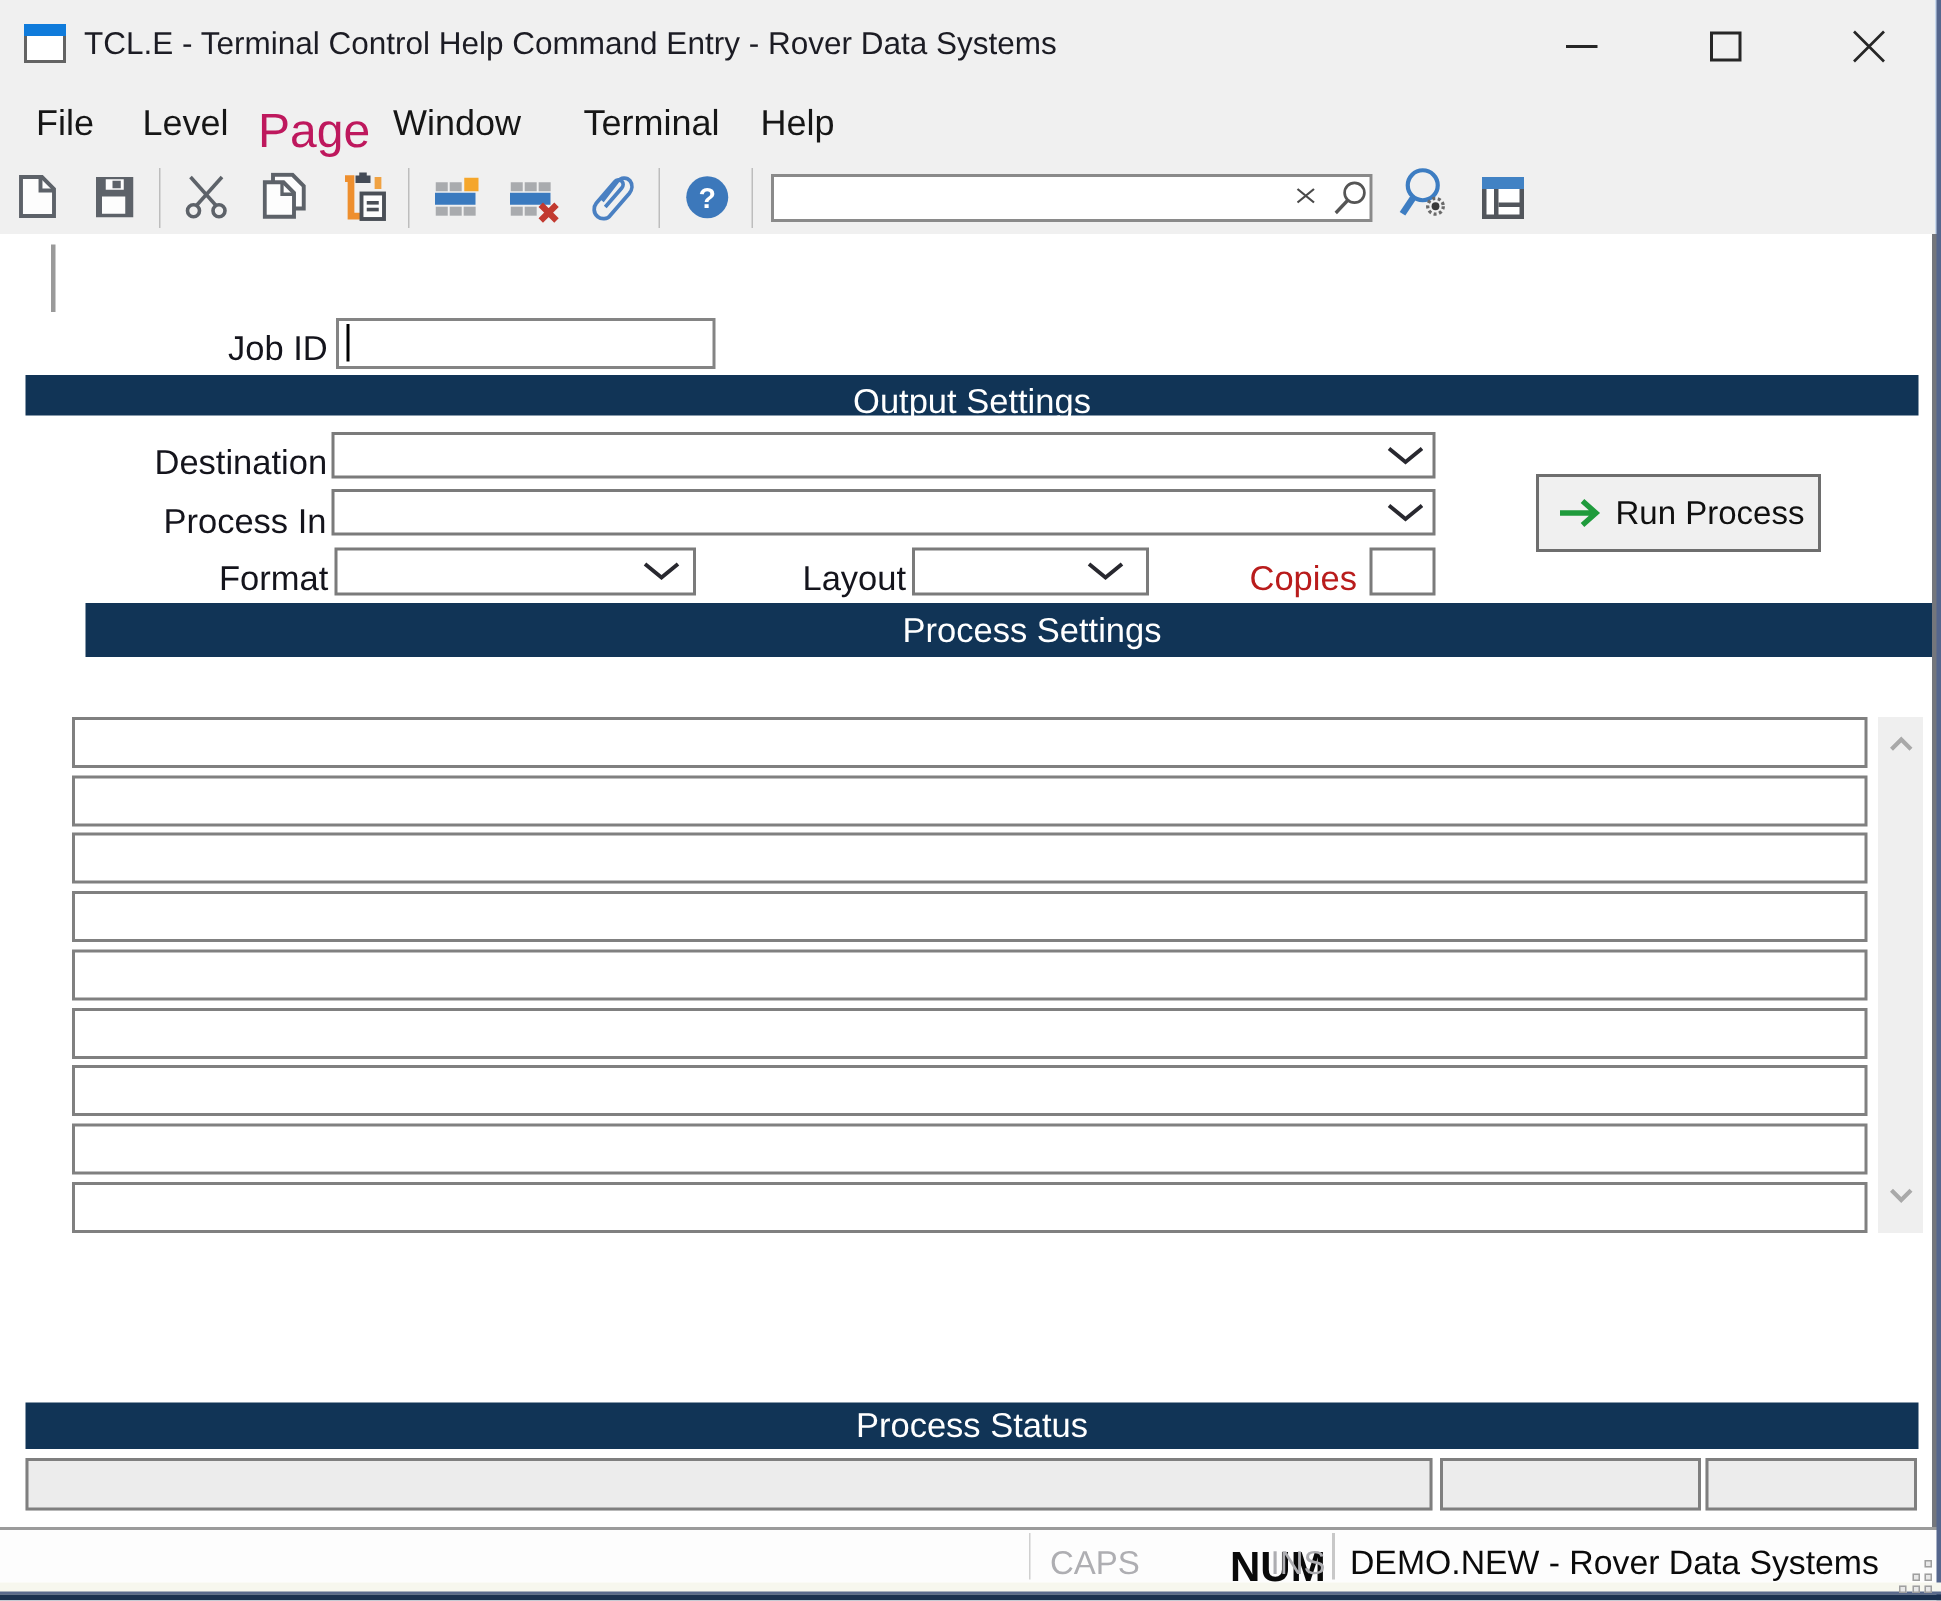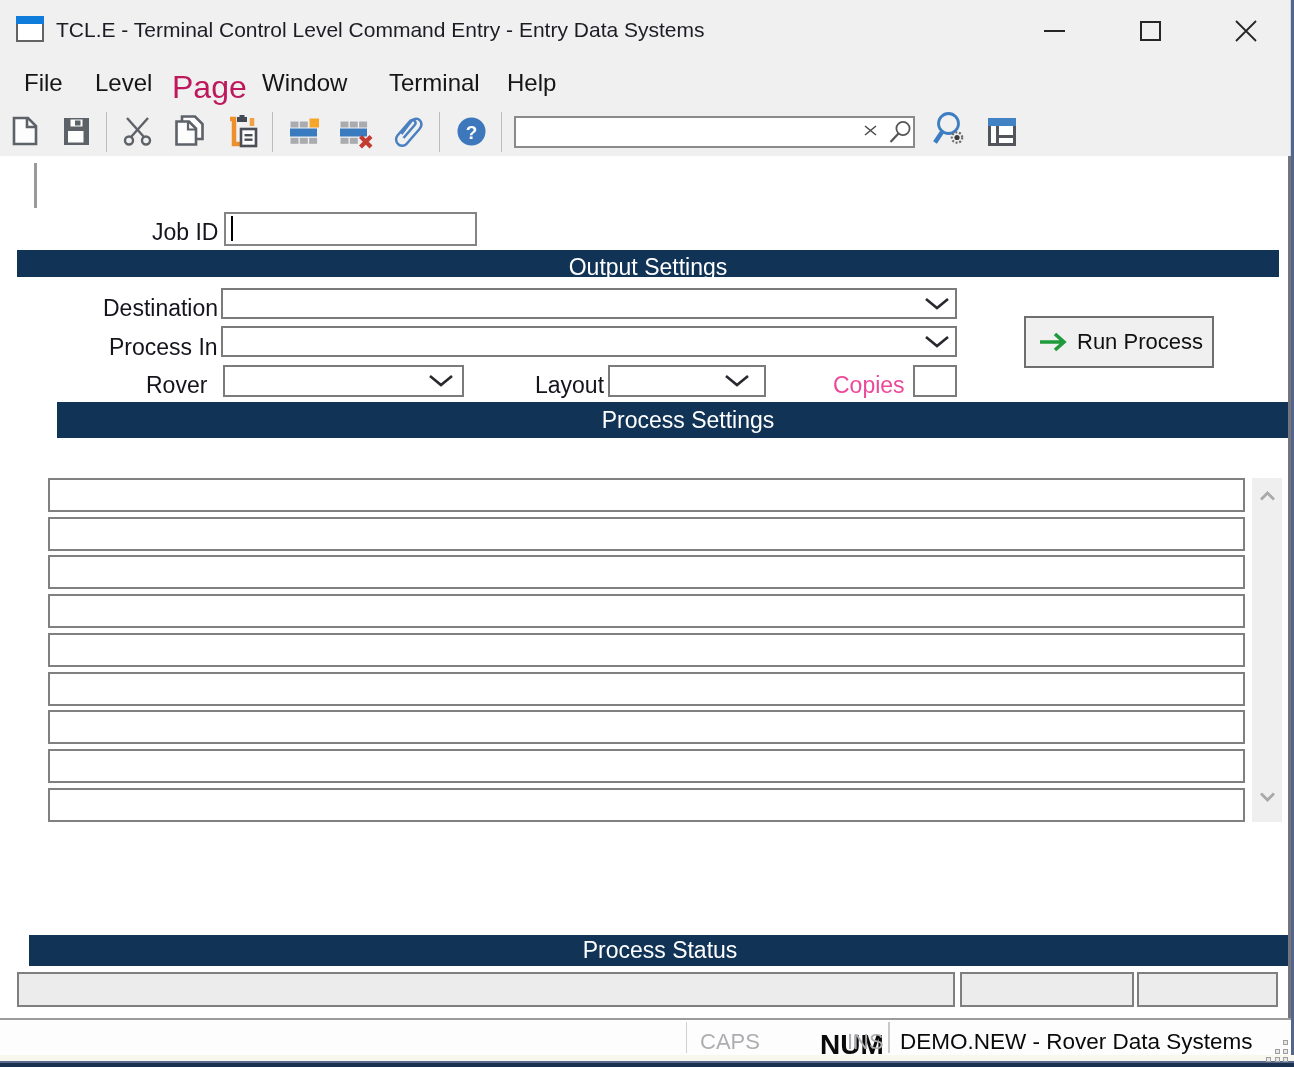--- a/index.html
+++ b/index.html
@@ -10,21 +10,21 @@
   .combo { background:#fff; border:2px solid #7b7b7b; }
 </style>
 </head>
 <body>
 
 <div class="abs" style="left:0;top:0;width:1294px;height:156px;background:#f0f0f0;"></div>
 
 <div class="abs" style="left:16px;top:16px;width:28px;height:26px;border:2px solid #636363;background:#fff;"></div>
 <div class="abs" style="left:16px;top:16px;width:28px;height:8px;background:#0f7bdb;"></div>
 
-<div class="abs" style="left:56px;top:19px;font-size:21px;line-height:1;color:#1c1c24;">TCL.E - Terminal Control Level Command Entry - Entry Data Systems</div>
+<div class="abs" style="left:56px;top:19px;font-size:21px;line-height:1;color:#1c1c24;">TCL.E - Terminal Control Help Command Entry - Rover Data Systems</div>
 
 <div class="abs" style="left:1044px;top:30px;width:21px;height:2px;background:#262626;"></div>
 <div class="abs" style="left:1140px;top:21px;width:21px;height:20px;border:2px solid #262626;"></div>
 <svg class="abs" style="left:1234px;top:19px;" width="24" height="24" viewBox="0 0 24 24">
     <path d="M2 2 L22 22 M22 2 L2 22" stroke="#262626" stroke-width="1.8" fill="none"></path>
   </svg>
 
 <div class="abs" style="left:24px;top:71px;font-size:24px;line-height:1;color:#161616;">File</div>
 <div class="abs" style="left:95px;top:71px;font-size:24px;line-height:1;color:#161616;">Level</div>
 <div class="abs" style="left:172px;top:71px;font-size:32px;line-height:1;color:#be185d;">Page</div>
@@ -137,33 +137,33 @@
 <svg class="abs" style="left:923px;top:296px;" width="28" height="16" viewBox="0 0 28 16">
     <path d="M3 3 L14 12 L25 3" stroke="#28282f" stroke-width="2.6" fill="none"></path>
   </svg>
 
 <div class="abs" style="left:109px;top:336px;font-size:23px;line-height:1;color:#14141c;">Process In</div>
 <div class="abs combo" style="left:221px;top:326px;width:736px;height:31px;"></div>
 <svg class="abs" style="left:923px;top:334px;" width="28" height="16" viewBox="0 0 28 16">
     <path d="M3 3 L14 12 L25 3" stroke="#28282f" stroke-width="2.6" fill="none"></path>
   </svg>
 
-<div class="abs" style="left:146px;top:374px;font-size:23px;line-height:1;color:#14141c;">Rover</div>
+<div class="abs" style="left:146px;top:374px;font-size:23px;line-height:1;color:#14141c;">Format</div>
 <div class="abs combo" style="left:223px;top:365px;width:241px;height:32px;"></div>
 <svg class="abs" style="left:427px;top:373px;" width="28" height="16" viewBox="0 0 28 16">
     <path d="M3 3 L14 12 L25 3" stroke="#28282f" stroke-width="2.6" fill="none"></path>
   </svg>
 
 <div class="abs" style="left:535px;top:374px;font-size:23px;line-height:1;color:#14141c;">Layout</div>
 <div class="abs combo" style="left:608px;top:365px;width:158px;height:32px;"></div>
 <svg class="abs" style="left:723px;top:373px;" width="28" height="16" viewBox="0 0 28 16">
     <path d="M3 3 L14 12 L25 3" stroke="#28282f" stroke-width="2.6" fill="none"></path>
   </svg>
 
-<div class="abs" style="left:833px;top:374px;font-size:23px;line-height:1;color:#ec4899;">Copies</div>
+<div class="abs" style="left:833px;top:374px;font-size:23px;line-height:1;color:#b91c1c;">Copies</div>
 <div class="abs combo" style="left:913px;top:365px;width:44px;height:32px;"></div>
 
 <div class="abs" style="left:1024px;top:316px;width:190px;height:52px;background:#f0f0f0;border:2px solid #6e6e6e;"></div>
 <svg class="abs" style="left:1038px;top:331px;" width="32" height="22" viewBox="0 0 32 22">
     <path d="M2 11 L26 11 M17 3 L26 11 L17 19" stroke="#1f9b3c" stroke-width="3.6" fill="none"></path>
   </svg>
 <div class="abs" style="left:1077px;top:331px;font-size:22px;line-height:1;color:#101010;">Run Process</div>
 
 <div class="abs navybar" style="left:17px;top:402px;width:1262px;height:36px;line-height:36px;margin-left:40px;">Process Settings</div>
 
@@ -180,21 +180,21 @@
 </div>
 
 <div class="abs" style="left:1252px;top:478px;width:30px;height:344px;background:#efefef;"></div>
 <svg class="abs" style="left:1258px;top:489px;" width="19" height="14" viewBox="0 0 19 14">
     <path d="M3 10.5 L9.5 4 L16 10.5" stroke="#a9a9a9" stroke-width="2.8" fill="none"></path>
   </svg>
 <svg class="abs" style="left:1258px;top:790px;" width="19" height="14" viewBox="0 0 19 14">
     <path d="M3 3.5 L9.5 10 L16 3.5" stroke="#a9a9a9" stroke-width="2.8" fill="none"></path>
   </svg>
 
-<div class="abs navybar" style="left:17px;top:935px;width:1262px;height:31px;line-height:31px;margin-left:12px;">Process Status</div>
+<div class="abs navybar" style="left:17px;top:935px;width:1262px;height:31px;line-height:31px;">Process Status</div>
 <div class="abs" style="left:17px;top:972px;width:938px;height:35px;background:#ececec;border:2px solid #7f7f7f;"></div>
 <div class="abs" style="left:960px;top:972px;width:174px;height:35px;background:#ececec;border:2px solid #7f7f7f;"></div>
 <div class="abs" style="left:1137px;top:972px;width:141px;height:35px;background:#ececec;border:2px solid #7f7f7f;"></div>
 
 <div class="abs" style="left:0;top:1018px;width:1294px;height:2px;background:#9b9b9b;"></div>
 <div class="abs" style="left:0;top:1020px;width:1294px;height:35px;background:#fdfdfd;"></div>
 <div class="abs" style="left:686px;top:1022px;width:1px;height:31px;background:#d0d0d0;"></div>
 <div class="abs" style="left:888px;top:1022px;width:2px;height:31px;background:#c8c8c8;"></div>
 <div class="abs" style="left:700px;top:1031px;font-size:22px;line-height:1;color:#aeaeb2;">CAPS</div>
 <div class="abs" style="left:772px;top:1031px;font-size:28px;line-height:1;font-weight:700;color:#0a0a0a;margin-left:48px;">NUM</div>

